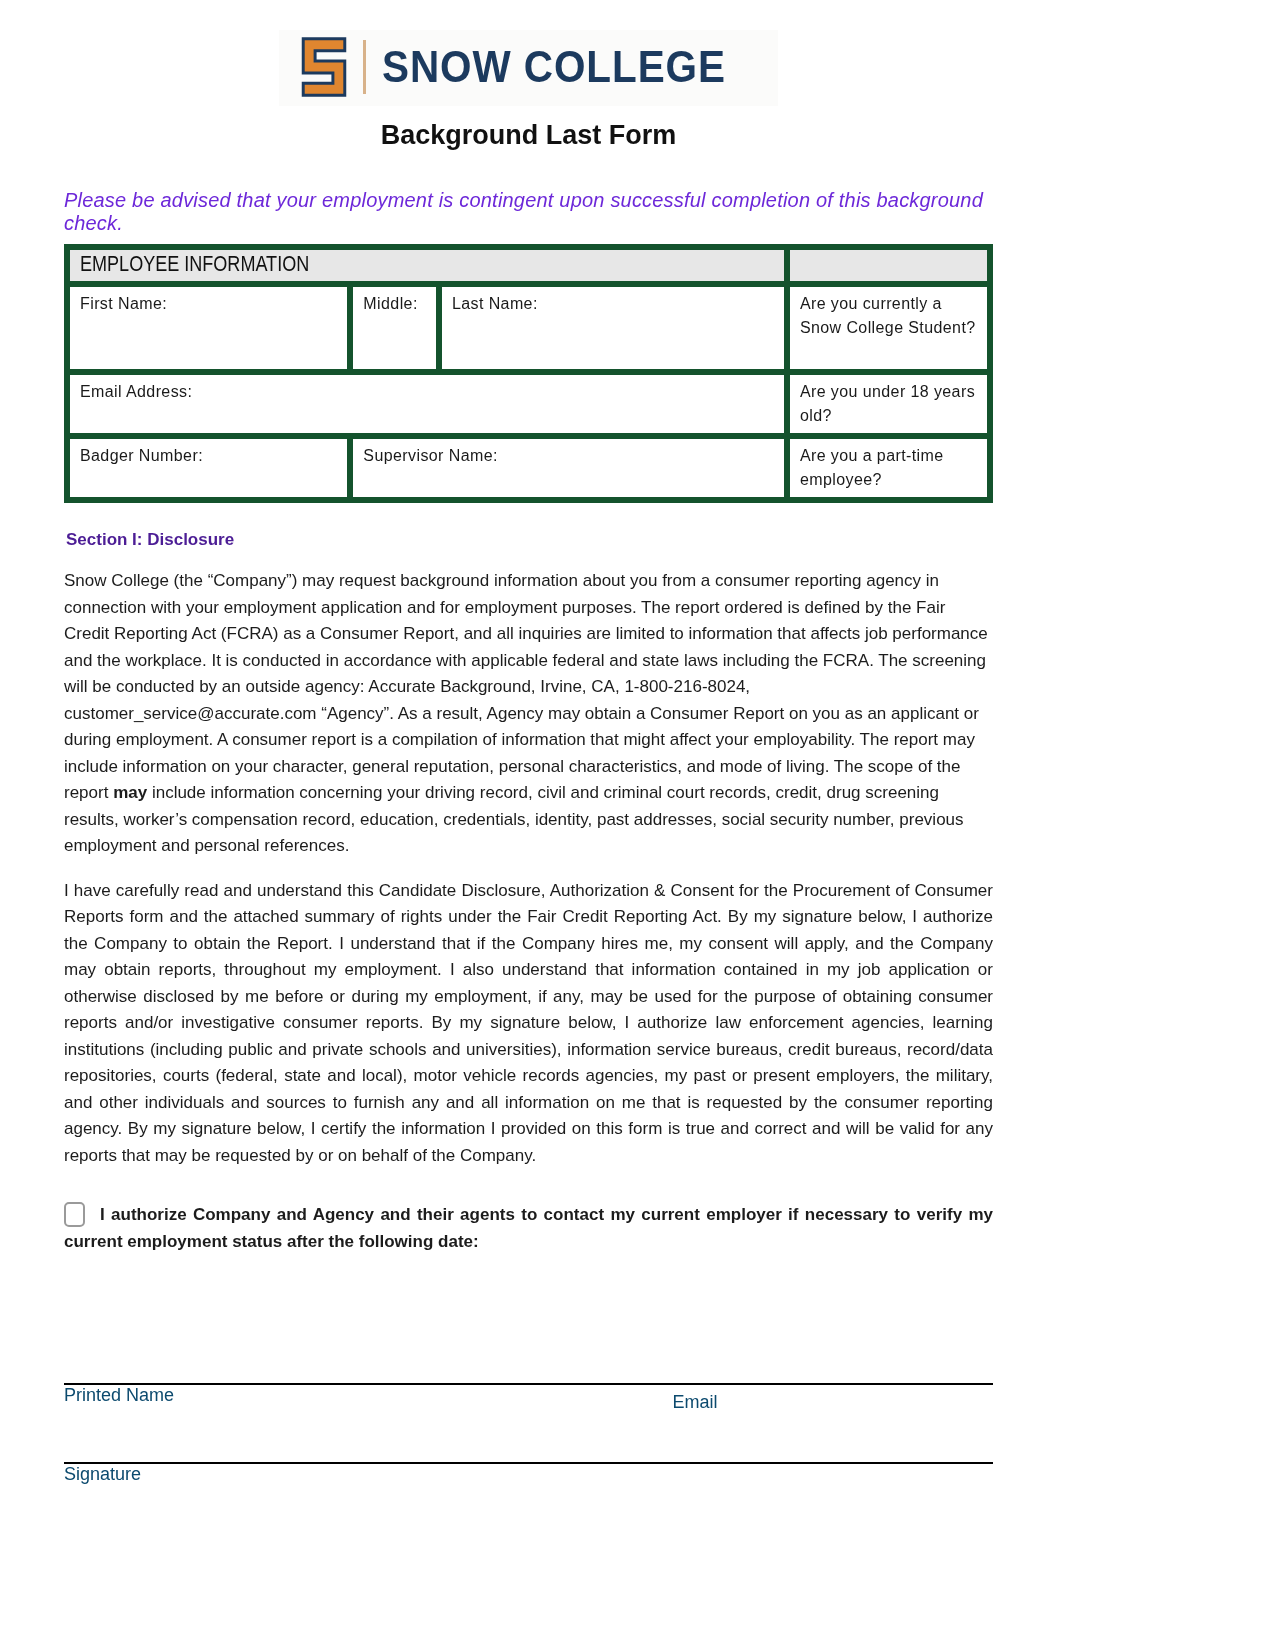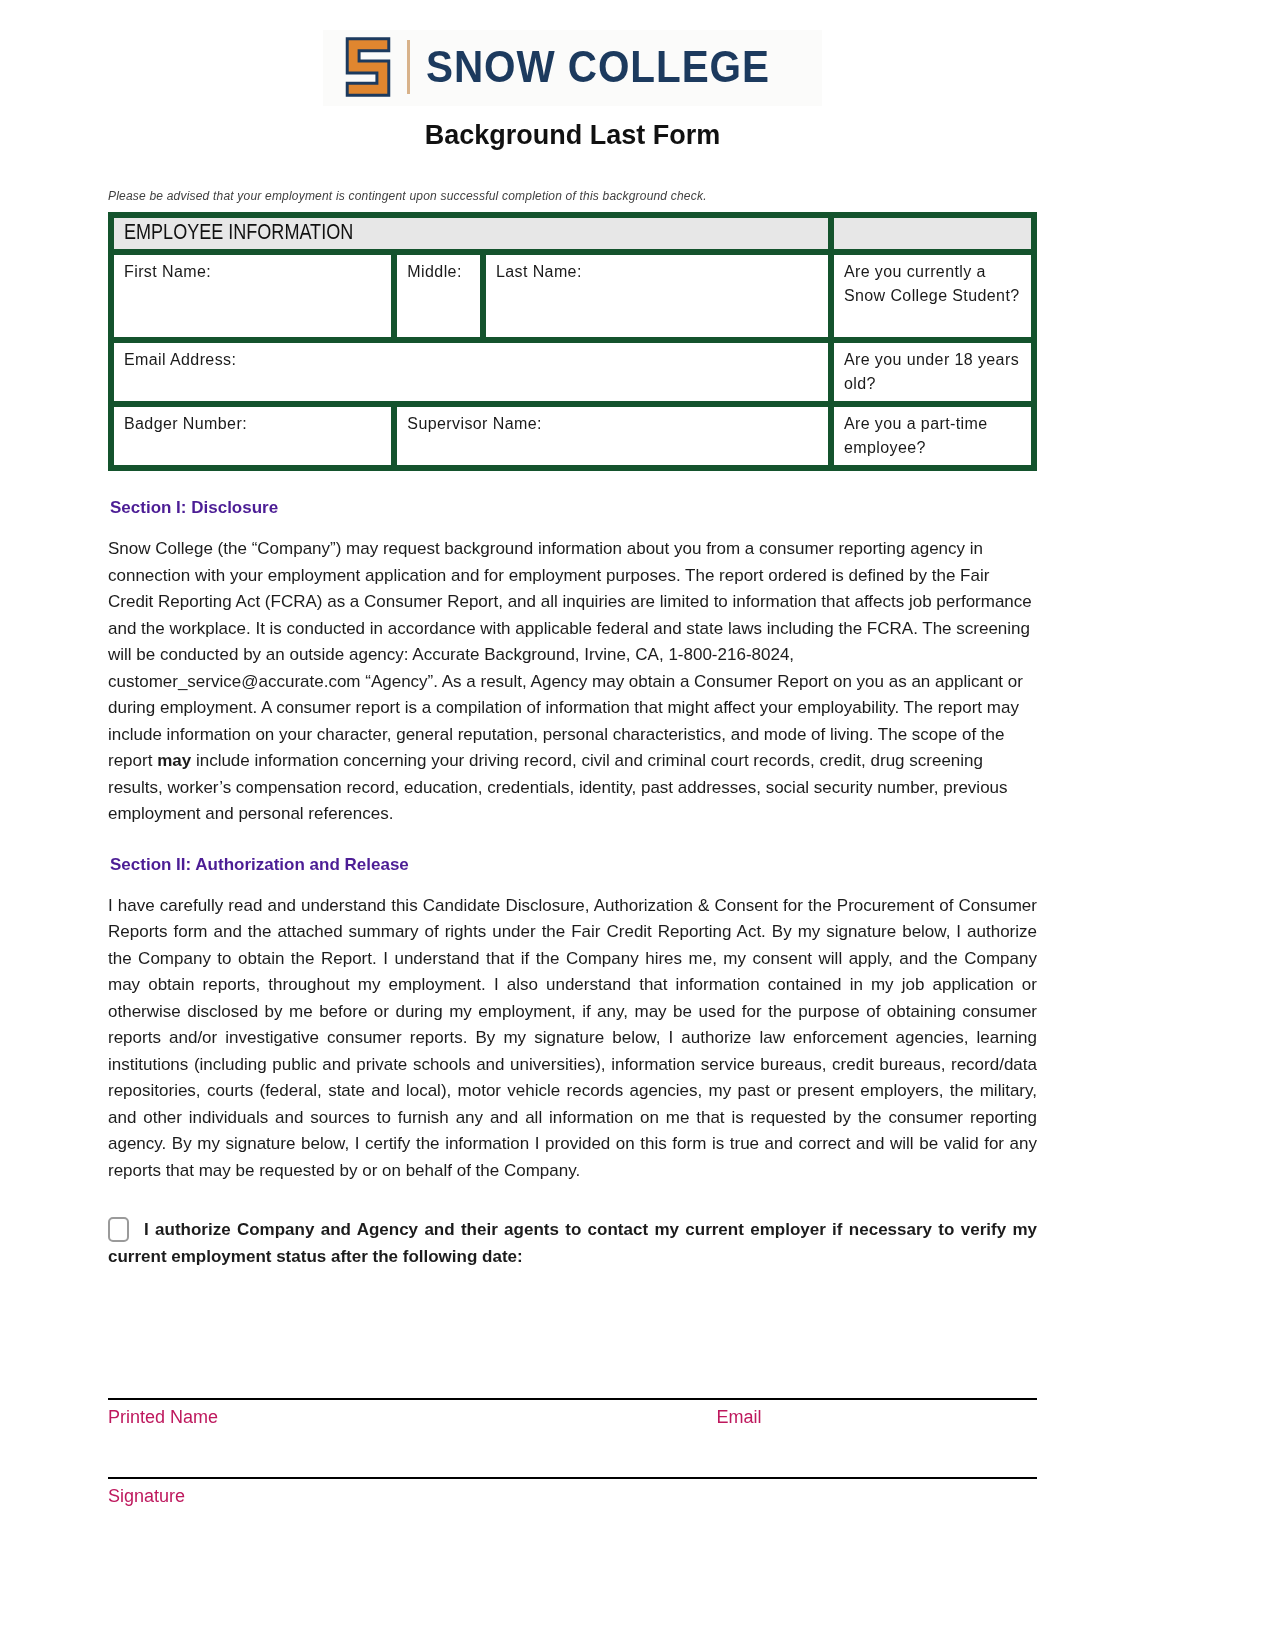--- a/index.html
+++ b/index.html
@@ -4,21 +4,21 @@
 <style>
   * { box-sizing: border-box; }
   html, body {
     margin: 0; padding: 0;
     width: 1275px; height: 1650px;
     background: #ffffff;
     font-family: "Liberation Sans", sans-serif;
     color: #1c1c1c;
     overflow: hidden;
   }
-  .content { margin-left: 108px; width: 929px; }
+  .content { margin-left: 64px; width: 929px; }
 
   
   .logo-row { display: flex; justify-content: center; padding-top: 30px; }
   .logo-box {
     display: flex; align-items: center; gap: 16px;
     background: #fbfbfa; padding: 6px 22px 8px 22px;
   }
   .s-mark svg { display: block; width: 46px; height: 62px; }
   .logo-divider { width: 3px; height: 54px; background: #d8b28a; }
   .wordmark {
@@ -26,22 +26,22 @@
     letter-spacing: 1px; transform: scaleX(0.92); transform-origin: left center;
     white-space: nowrap; line-height: 1;
   }
 
   
   .doc-title {
     text-align: center; font-weight: bold; font-size: 27px;
     margin-top: 14px; color: #111;
   }
   .notice {
-    font-style: italic; font-size: 12px; letter-spacing: 0.2px;
-    margin-top: 38px; color: #404040;
+    font-style: italic; font-size: 20px; letter-spacing: 0.2px;
+    margin-top: 38px; color: #6d28d9;
   }
 
   
   table.emp {
     width: 100%; margin-top: 9px;
     border-collapse: collapse; table-layout: fixed;
     border: 3px solid #000;
   }
   table.emp td {
     border: 6px solid #14532d; vertical-align: top;
@@ -70,21 +70,21 @@
   }
   .checkbox {
     display: inline-block; width: 21px; height: 25px;
     border: 2px solid #9a9a9a; border-radius: 5px;
     background: #fff; margin-right: 15px; vertical-align: -7px;
   }
 
   
   .sig-block { margin-top: 128px; }
   .sig-line { border-top: 2px solid #000; height: 0; }
-  .sig-labels { position: relative; padding-top: 7px; font-size: 18px; color: #be185d; height: 30px; }
+  .sig-labels { position: relative; font-size: 18px; color: #0c4a6e; height: 30px; }
   .sig-date { position: absolute; left: 65.5%; top: 7px; }
   .sig-gap { height: 47px; }
 </style>
 </head>
 <body>
 
 <div class="content">
 
   <div class="logo-row">
     <div class="logo-box">
@@ -131,21 +131,20 @@
         <td>Badger Number:</td>
         <td colspan="2">Supervisor Name:</td>
         <td>Are you a part-time employee?</td>
       </tr>
     </tbody>
   </table>
 
   <div class="sec-heading">Section I: Disclosure</div>
   <div class="para"><span>Snow College (the “Company”) may request background information about you from a consumer reporting agency in connection with your employment application and for employment purposes. The report ordered is defined by the Fair Credit Reporting Act (FCRA) as a Consumer Report, and all inquiries are limited to information that affects job performance and the workplace. It is conducted in accordance with applicable federal and state laws including the FCRA. The screening will be conducted by an outside agency: Accurate Background, Irvine, CA, 1-800-216-8024, customer_service@accurate.com “Agency”. As a result, Agency may obtain a Consumer Report on you as an applicant or during employment. A consumer report is a compilation of information that might affect your employability. The report may include information on your character, general reputation, personal characteristics, and mode of living. The scope of the report </span><b>may</b><span> include information concerning your driving record, civil and criminal court records, credit, drug screening results, worker’s compensation record, education, credentials, identity, past addresses, social security number, previous employment and personal references.</span></div>
 
-  <div class="sec-heading">Section II: Authorization and Release</div>
   <div class="para justify">I have carefully read and understand this Candidate Disclosure, Authorization &amp; Consent for the Procurement of Consumer Reports form and the attached summary of rights under the Fair Credit Reporting Act. By my signature below, I authorize the Company to obtain the Report. I understand that if the Company hires me, my consent will apply, and the Company may obtain reports, throughout my employment. I also understand that information contained in my job application or otherwise disclosed by me before or during my employment, if any, may be used for the purpose of obtaining consumer reports and/or investigative consumer reports. By my signature below, I authorize law enforcement agencies, learning institutions (including public and private schools and universities), information service bureaus, credit bureaus, record/data repositories, courts (federal, state and local), motor vehicle records agencies, my past or present employers, the military, and other individuals and sources to furnish any and all information on me that is requested by the consumer reporting agency. By my signature below, I certify the information I provided on this form is true and correct and will be valid for any reports that may be requested by or on behalf of the Company.</div>
 
   <div class="auth-para"><span class="checkbox"></span><span>I authorize Company and Agency and their agents to contact my current employer if necessary to verify my current employment status after the following date:</span></div>
 
   <div class="sig-block">
     <div class="sig-line"></div>
     <div class="sig-labels">
       <span>Printed Name</span>
       <span class="sig-date">Email</span>
     </div>

